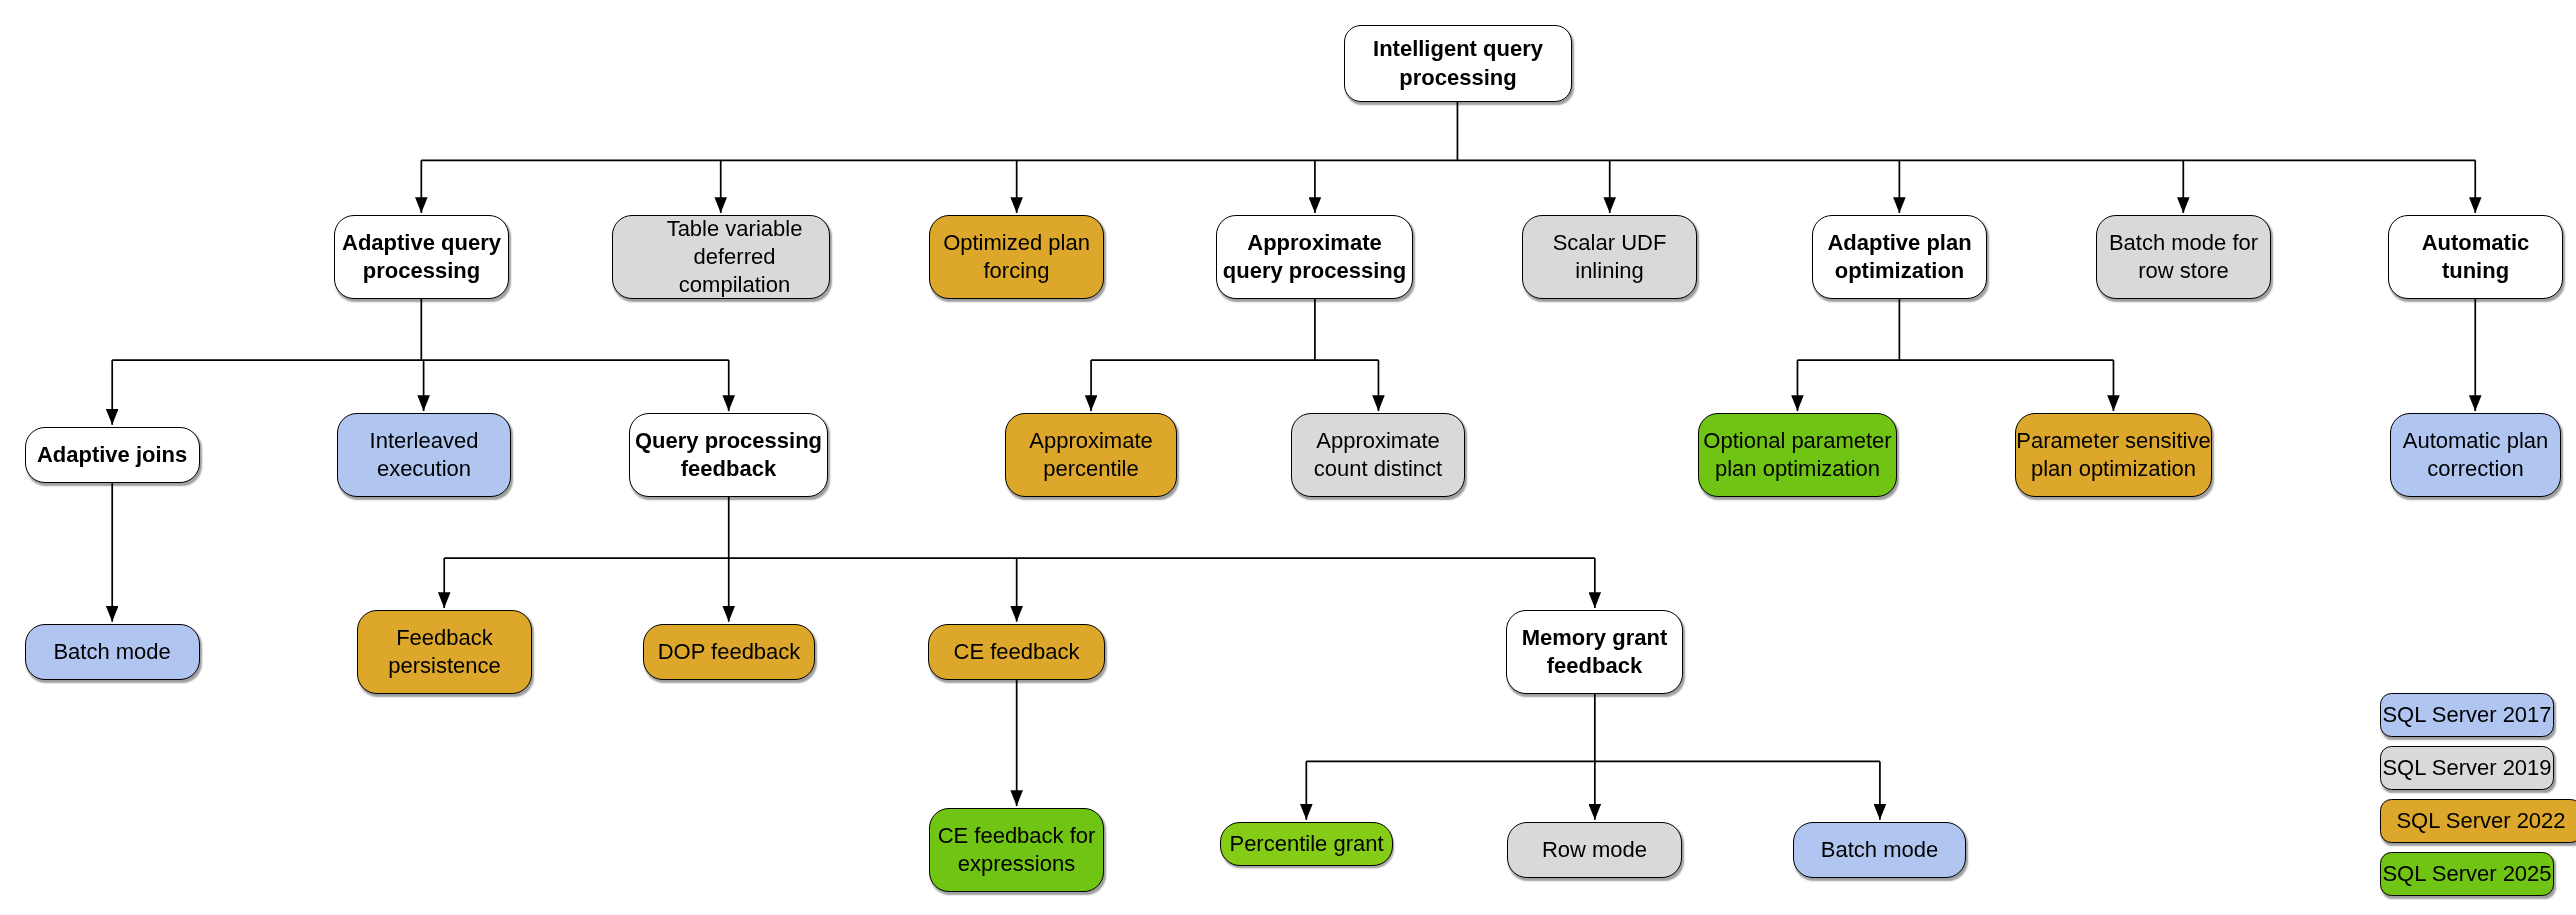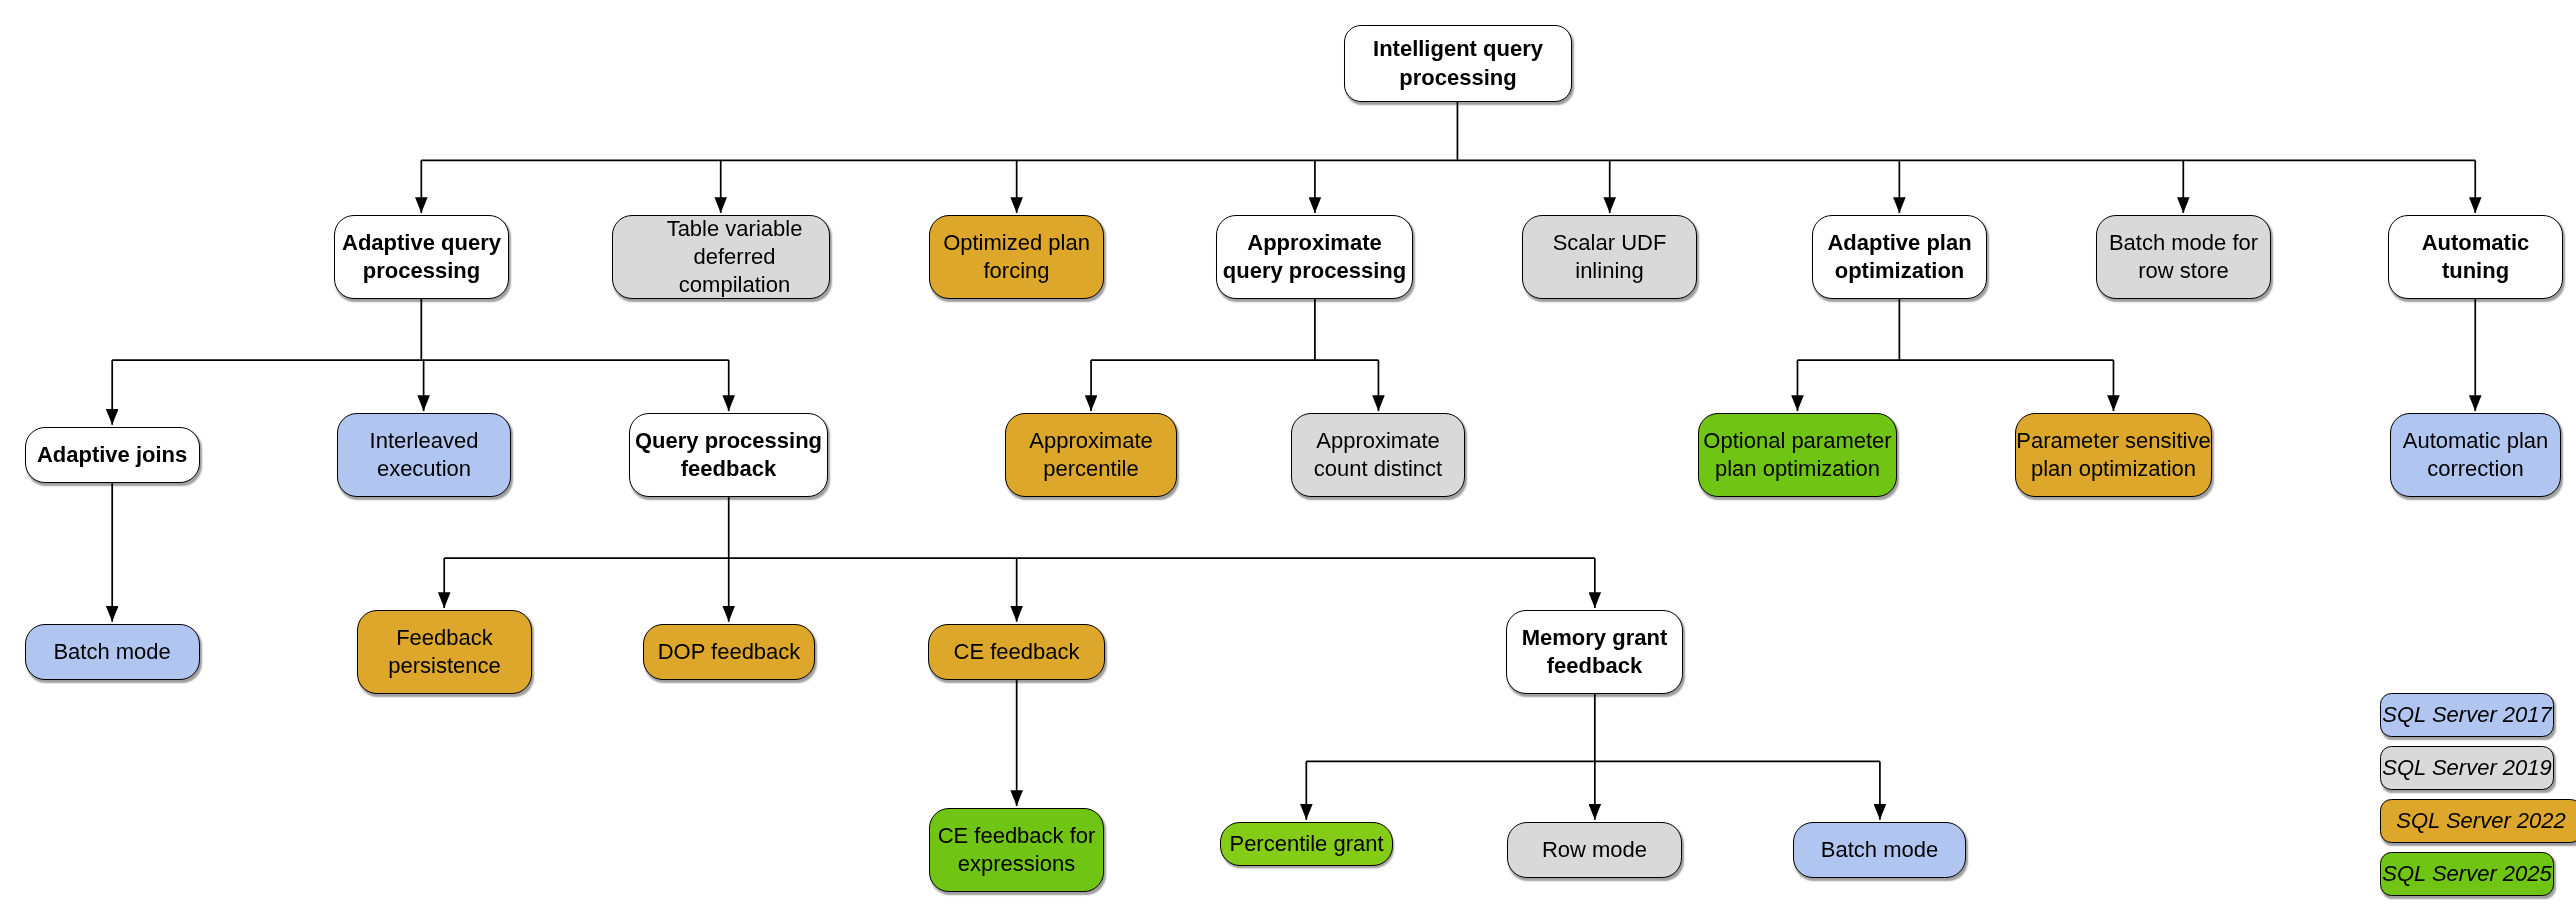--- a/index.html
+++ b/index.html
@@ -7,21 +7,21 @@
           font-family:"Liberation Sans", sans-serif;}
   #edges{position:absolute;left:0;top:0;width:2576px;height:916px;}
   .node{position:absolute;box-sizing:border-box;border:1.7px solid #000;border-radius:20px;
         background:#fff;display:flex;align-items:center;justify-content:center;text-align:center;
         font-size:22px;line-height:1.28;color:#000;white-space:pre-line;
         box-shadow:1.1px 2.3px 1.7px rgba(0,0,0,0.38);}
   .cat{font-weight:bold;}
   .root{border-radius:17px;}
   .pill{position:absolute;box-sizing:border-box;border:1.7px solid #000;border-radius:11.4px;
         display:flex;align-items:center;justify-content:center;text-align:left;
-        font-size:22px;color:#000;box-shadow:1.1px 2.3px 1.7px rgba(0,0,0,0.38);font-style:italic;}
+        font-size:22px;color:#000;box-shadow:1.1px 2.3px 1.7px rgba(0,0,0,0.38);}
 </style>
 </head>
 <body>
 
 <div id="canvas">
 
   <svg id="edges" viewBox="0 0 4500 1600" xmlns="http://www.w3.org/2000/svg">
     <defs>
       <marker id="arrow" markerUnits="userSpaceOnUse" markerWidth="28" markerHeight="22" viewBox="0 0 10 8" refX="10" refY="4" orient="auto">
         <path d="M0,0 L10,4 L0,8 Z" fill="#000"></path>

